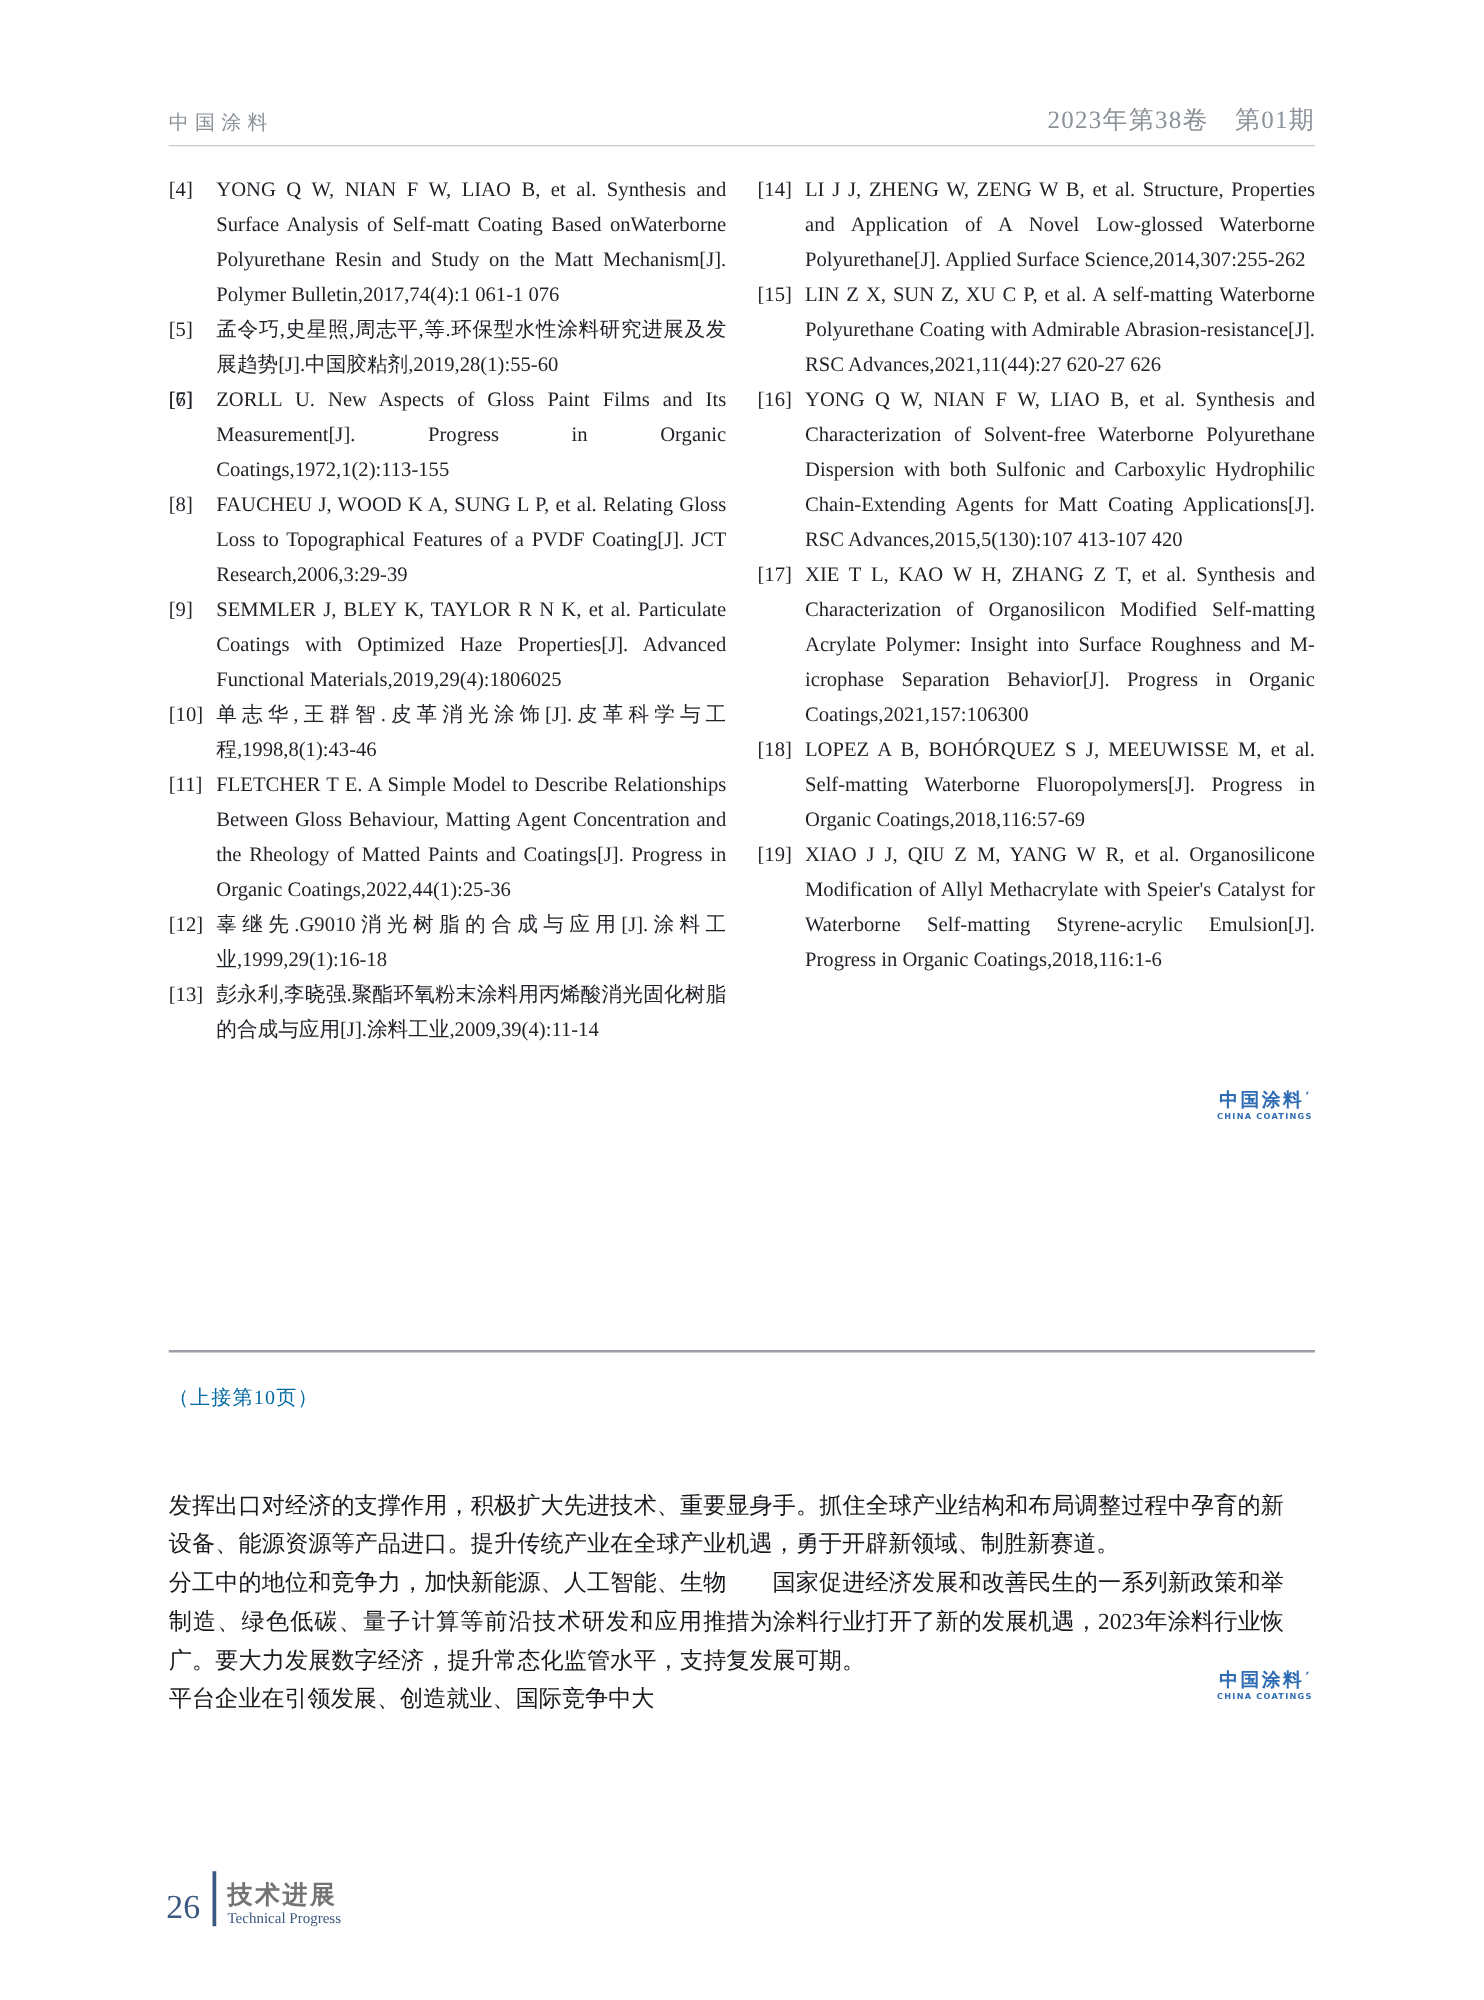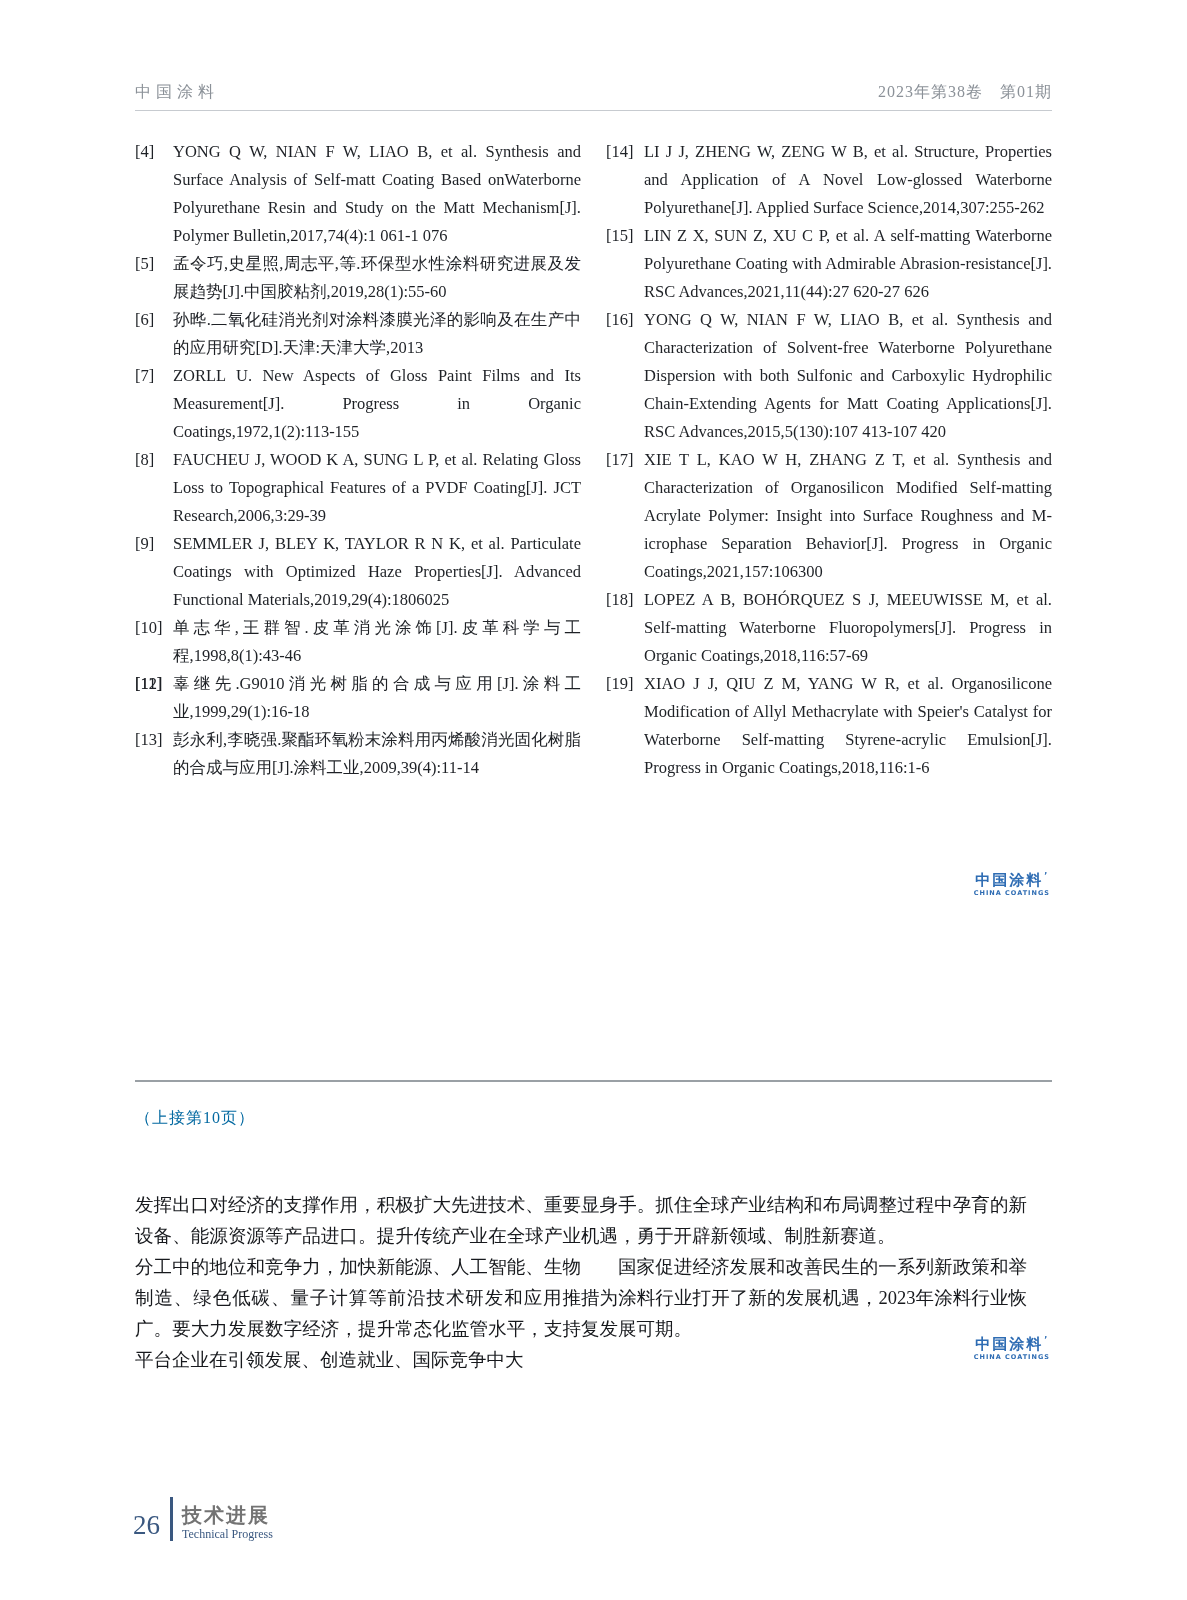--- a/index.html
+++ b/index.html
@@ -9,21 +9,21 @@
     overflow:hidden;
   }
   
   .page-header{
     position:absolute;left:135px;right:135px;top:82px;
     display:flex;justify-content:space-between;align-items:flex-end;
     border-bottom:1px solid #c7cbd0;padding-bottom:7px;
     color:#8b9198;
   }
   .journal-name{font-size:16px;letter-spacing:5px;}
-  .issue-info{font-size:16px;letter-spacing:1px;text-align:center;}
+  .issue-info{font-size:20px;letter-spacing:1px;text-align:center;}
 
   
   .refs{
     position:absolute;top:138px;left:135px;width:917px;
     display:flex;gap:25px;
   }
   .ref-col{width:446px;}
   .ref-item{
     position:relative;padding-left:38px;
     font-size:16.5px;line-height:28px;text-align:justify;
@@ -88,26 +88,26 @@
 
 <div class="page-header">
   <span class="journal-name">中国涂料</span>
   <span class="issue-info">2023年第38卷　第01期</span>
 </div>
 
 <div class="refs">
   <div class="ref-col">
     <div class="ref-item"><span class="ref-num">[4]</span><span>YONG Q W, NIAN F W, LIAO B, et al. Synthesis and Surface Analysis of Self-matt Coating Based onWaterborne Polyurethane Resin and Study on the Matt Mechanism[J]. Polymer Bulletin,2017,74(4):1 061-1 076</span></div>
     <div class="ref-item"><span class="ref-num">[5]</span><span>孟令巧,史星照,周志平,等.环保型水性涂料研究进展及发展趋势[J].中国胶粘剂,2019,28(1):55-60</span></div>
-    <div class="ref-item"><span class="ref-num">[6]</span><span>孙晔.二氧化硅消光剂对涂料漆膜光泽的影响及在生产中的应用研究[D].天津:天津大学,2013</span></div>
+    <div class="ref-item"><span class="ref-num">[6]</span></div>
     <div class="ref-item"><span class="ref-num">[7]</span><span>ZORLL U. New Aspects of Gloss Paint Films and Its Measurement[J]. Progress in Organic Coatings,1972,1(2):113-155</span></div>
     <div class="ref-item"><span class="ref-num">[8]</span><span>FAUCHEU J, WOOD K A, SUNG L P, et al. Relating Gloss Loss to Topographical Features of a PVDF Coating[J]. JCT Research,2006,3:29-39</span></div>
     <div class="ref-item"><span class="ref-num">[9]</span><span>SEMMLER J, BLEY K, TAYLOR R N K, et al. Particulate Coatings with Optimized Haze Properties[J]. Advanced Functional Materials,2019,29(4):1806025</span></div>
     <div class="ref-item"><span class="ref-num">[10]</span><span>单志华,王群智.皮革消光涂饰[J].皮革科学与工程,1998,8(1):43-46</span></div>
-    <div class="ref-item"><span class="ref-num">[11]</span></div>
+    <div class="ref-item"><span class="ref-num">[11]</span><span>FLETCHER T E. A Simple Model to Describe Relationships Between Gloss Behaviour, Matting Agent Concentration and the Rheology of Matted Paints and Coatings[J]. Progress in Organic Coatings,2022,44(1):25-36</span></div>
     <div class="ref-item"><span class="ref-num">[12]</span><span>辜继先.G9010消光树脂的合成与应用[J].涂料工业,1999,29(1):16-18</span></div>
     <div class="ref-item"><span class="ref-num">[13]</span><span>彭永利,李晓强.聚酯环氧粉末涂料用丙烯酸消光固化树脂的合成与应用[J].涂料工业,2009,39(4):11-14</span></div>
   </div>
   <div class="ref-col">
     <div class="ref-item"><span class="ref-num">[14]</span><span>LI J J, ZHENG W, ZENG W B, et al. Structure, Properties and Application of A Novel Low-glossed Waterborne Polyurethane[J]. Applied Surface Science,2014,307:255-262</span></div>
     <div class="ref-item"><span class="ref-num">[15]</span><span>LIN Z X, SUN Z, XU C P, et al. A self-matting Waterborne Polyurethane Coating with Admirable Abrasion-resistance[J]. RSC Advances,2021,11(44):27 620-27 626</span></div>
     <div class="ref-item"><span class="ref-num">[16]</span><span>YONG Q W, NIAN F W, LIAO B, et al. Synthesis and Characterization of Solvent-free Waterborne Polyurethane Dispersion with both Sulfonic and Carboxylic Hydrophilic Chain-Extending Agents for Matt Coating Applications[J]. RSC Advances,2015,5(130):107 413-107 420</span></div>
     <div class="ref-item"><span class="ref-num">[17]</span><span>XIE T L, KAO W H, ZHANG Z T, et al. Synthesis and Characterization of Organosilicon Modified Self-matting Acrylate Polymer: Insight into Surface Roughness and M-icrophase Separation Behavior[J]. Progress in Organic Coatings,2021,157:106300</span></div>
     <div class="ref-item"><span class="ref-num">[18]</span><span>LOPEZ A B, BOHÓRQUEZ S J, MEEUWISSE M, et al. Self-matting Waterborne Fluoropolymers[J]. Progress in Organic Coatings,2018,116:57-69</span></div>
     <div class="ref-item"><span class="ref-num">[19]</span><span>XIAO J J, QIU Z M, YANG W R, et al. Organosilicone Modification of Allyl Methacrylate with Speier's Catalyst for Waterborne Self-matting Styrene-acrylic Emulsion[J]. Progress in Organic Coatings,2018,116:1-6</span></div>

